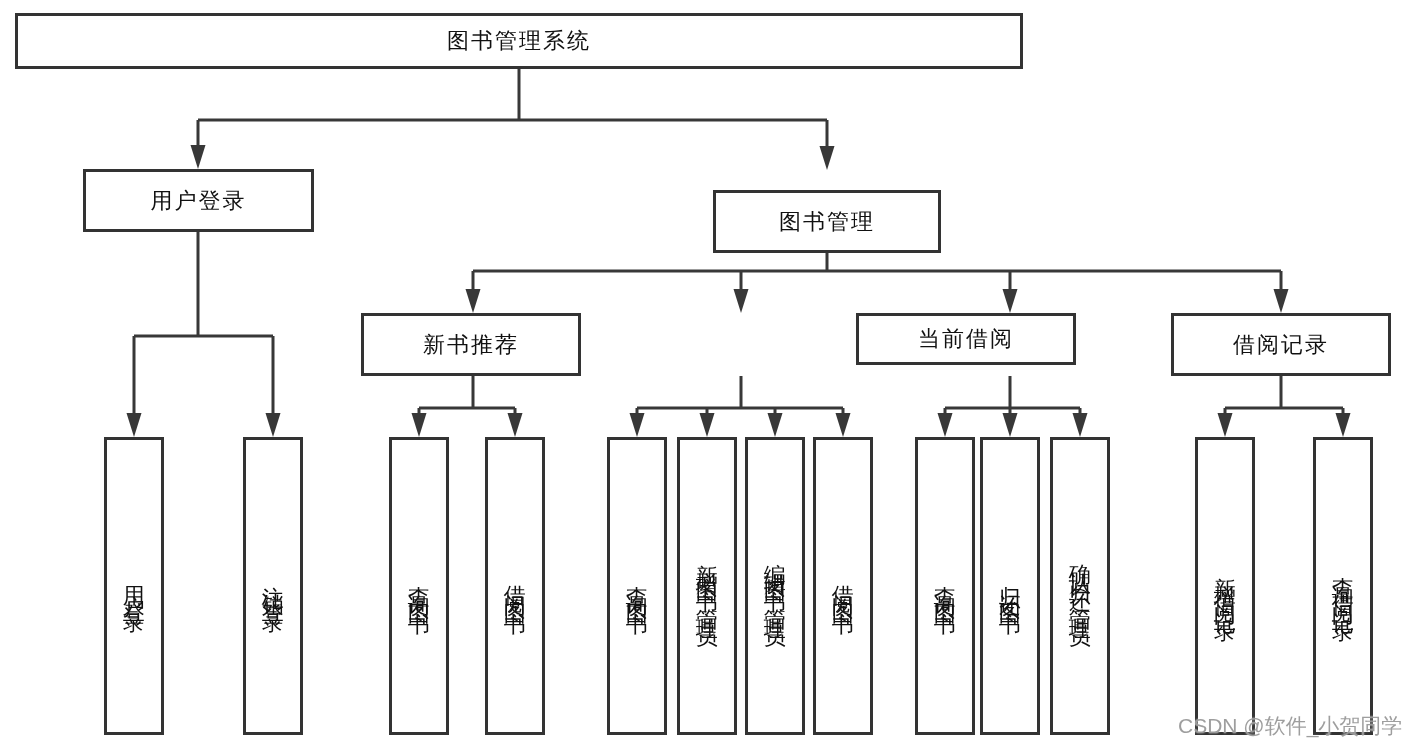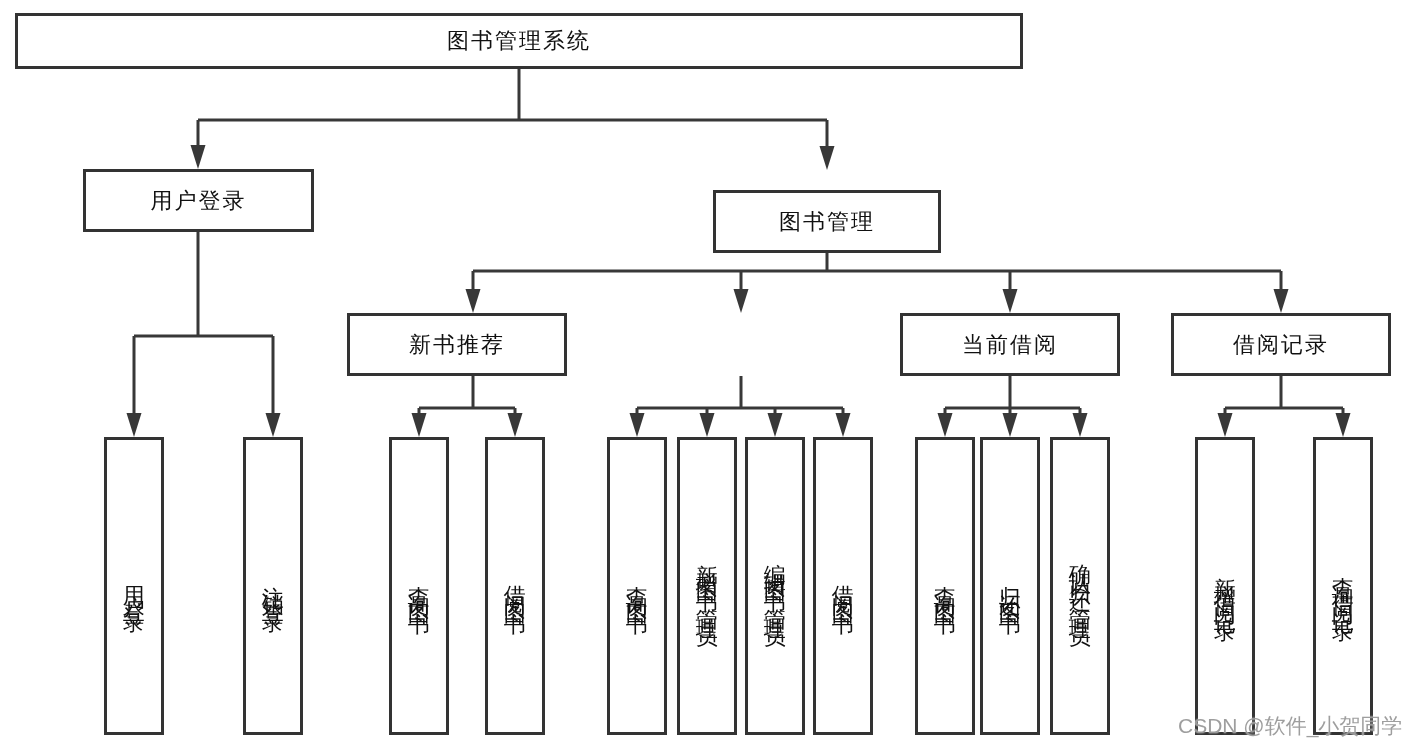--- a/index.html
+++ b/index.html
@@ -68,22 +68,22 @@
       <polygon points="1225,437 1217.5,413 1232.5,413"></polygon>
       <polygon points="1343,437 1335.5,413 1350.5,413"></polygon>
     </g>
   </svg>
 
   <div class="node h" style="left:15px;top:13px;width:1008px;height:56px;">图书管理系统</div>
 
   <div class="node h" style="left:83px;top:169px;width:231px;height:63px;">用户登录</div>
   <div class="node h" style="left:713px;top:170px;width:228px;height:63px;margin-top:20px;">图书管理</div>
 
-  <div class="node h" style="left:347px;top:313px;width:220px;height:63px;">新书推荐</div>
-  <div class="node h" style="left:900px;top:313px;width:220px;height:63px;">当前借阅</div>
+  <div class="node h" style="left:361px;top:313px;width:220px;height:63px;">新书推荐</div>
+  <div class="node h" style="left:856px;top:313px;width:220px;height:52px;">当前借阅</div>
   <div class="node h" style="left:1171px;top:313px;width:220px;height:63px;">借阅记录</div>
 
   <div class="node v" style="left:104px;">
     <span class="vtext">用户登录</span>
   </div>
   <div class="node v" style="left:243px;">
     <span class="vtext">注销登录</span>
   </div>
 
   <div class="node v" style="left:389px;">

